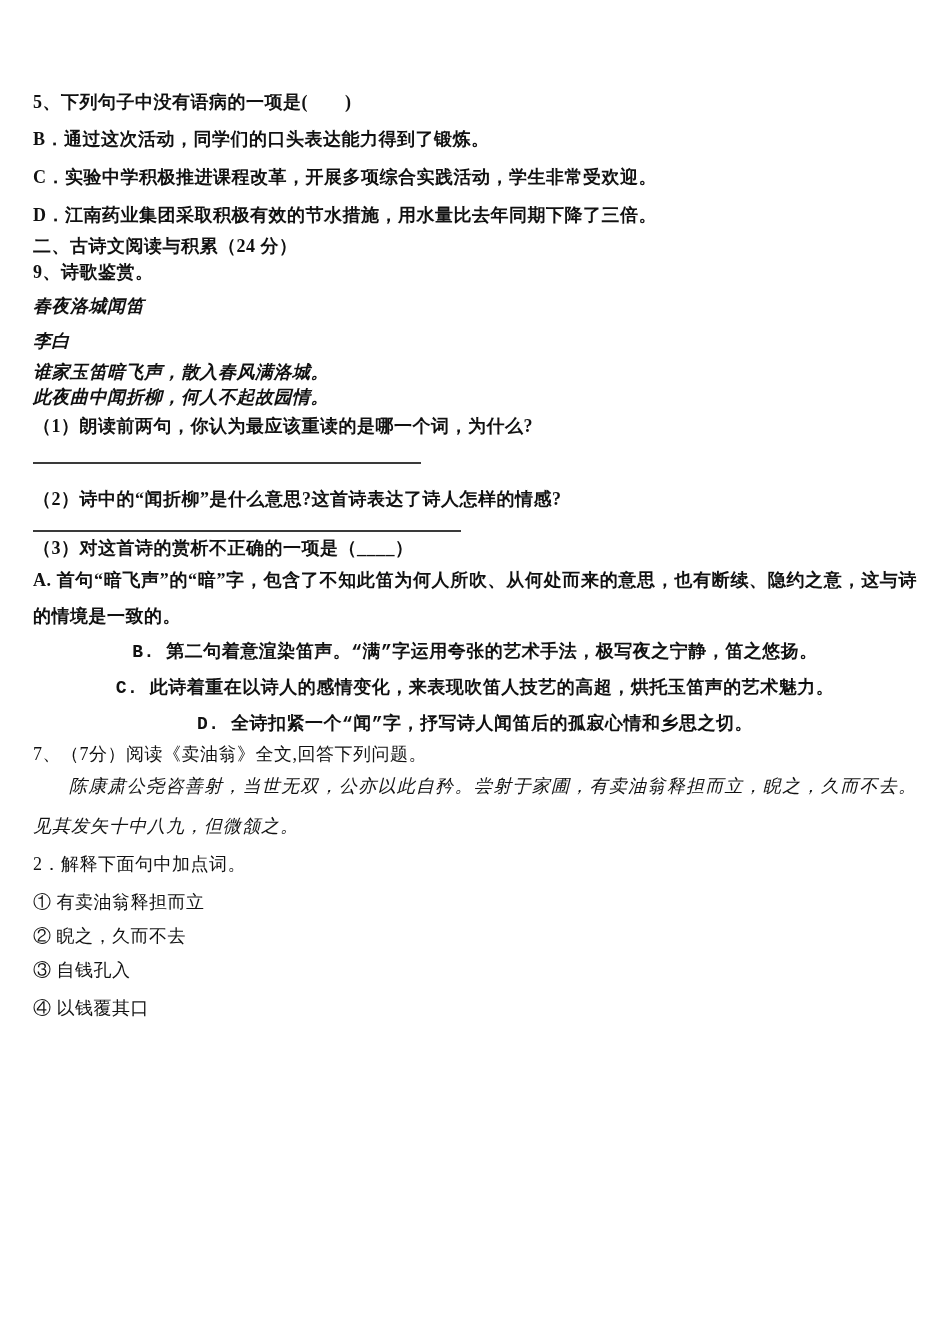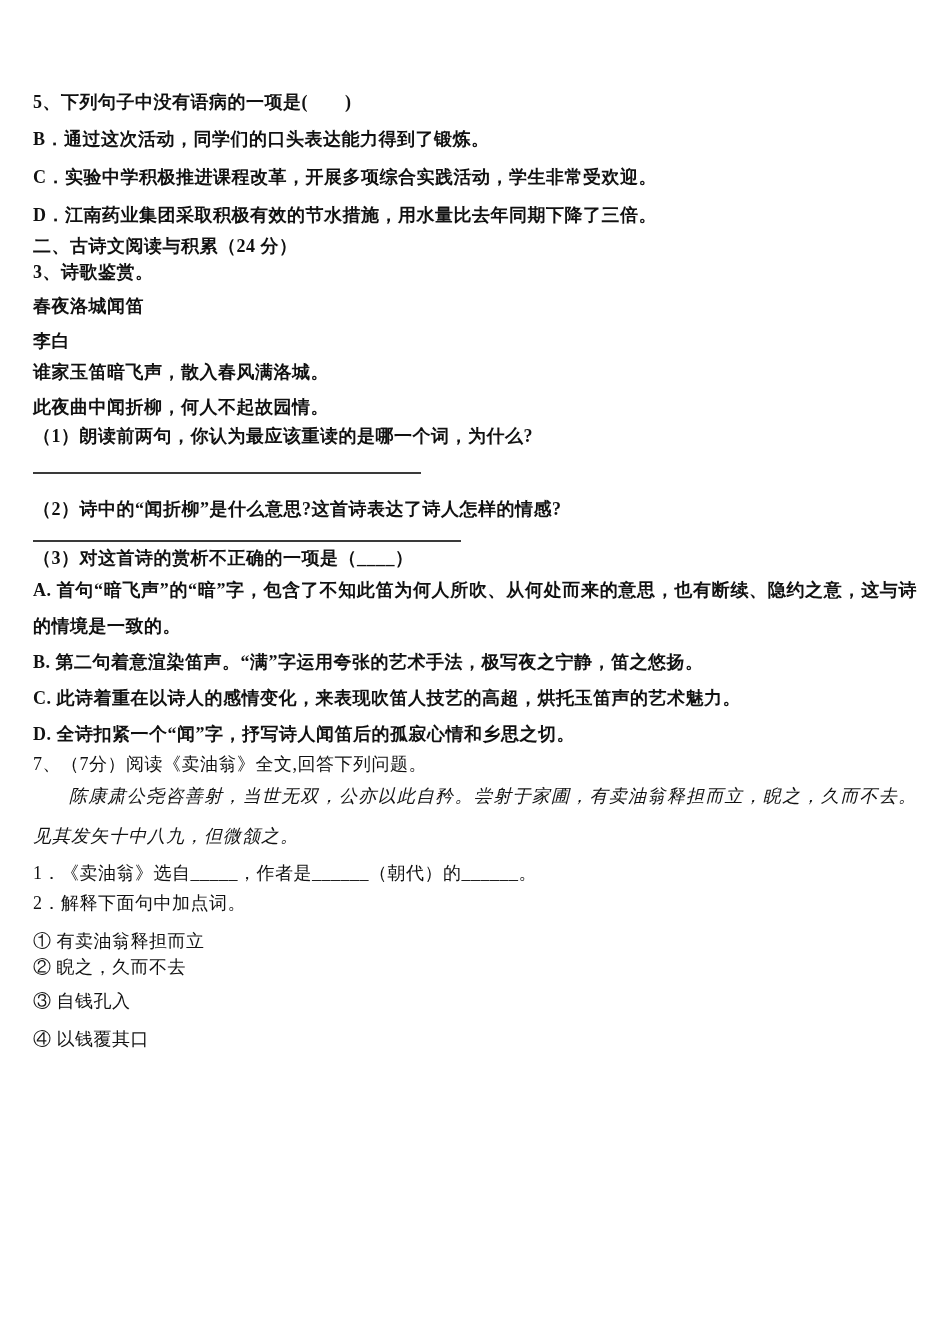--- a/index.html
+++ b/index.html
@@ -17,29 +17,29 @@
     padding: 90px 33px 13px 33px;
     background: #ffffff;
   }
   .line {
     font-size: 18px;
     line-height: 24px;
     letter-spacing: 0.5px;
     white-space: normal;
   }
   .bold { font-weight: bold; }
-  .poem { font-weight: bold; }
+  .poem { font-weight: bold; font-style: italic; }
   .sub3opt {
     font-size: 18px;
     line-height: 36px;
     font-weight: bold;
     letter-spacing: 0.5px;
     text-align: justify;
   }
-  .sub3opt.nojust { text-align: left; }
+  .sub3opt.nojust { text-align: center; font-family: Liberation Mono, monospace; }
   .classical {
     font-size: 18px;
     line-height: 40px;
     font-style: italic;
     letter-spacing: 1px;
     text-align: justify;
     text-indent: 2em;
   }
   .blank-rule {
     height: 0;
@@ -53,41 +53,40 @@
 
 <div class="page">
 
   <div class="line bold">5、下列句子中没有语病的一项是(　　)</div>
   <div class="line bold" style="margin-top:13px">B．通过这次活动，同学们的口头表达能力得到了锻炼。</div>
   <div class="line bold" style="margin-top:14px">C．实验中学积极推进课程改革，开展多项综合实践活动，学生非常受欢迎。</div>
   <div class="line bold" style="margin-top:14px">D．江南药业集团采取积极有效的节水措施，用水量比去年同期下降了三倍。</div>
 
   <div class="line bold" style="margin-top:7px">二、古诗文阅读与积累（24 分）</div>
 
-  <div class="line bold" style="margin-top:2px">3、诗歌鉴赏。</div>
+  <div class="line bold" style="margin-top:2px">9、诗歌鉴赏。</div>
   <div class="line poem" style="margin-top:10px">春夜洛城闻笛</div>
   <div class="line poem" style="margin-top:11px">李白</div>
   <div class="line poem" style="margin-top:7px">谁家玉笛暗飞声，散入春风满洛城。</div>
-  <div class="line poem" style="margin-top:11px">此夜曲中闻折柳，何人不起故园情。</div>
+  <div class="line poem" style="margin-top:1px">此夜曲中闻折柳，何人不起故园情。</div>
 
   <div class="line bold" style="margin-top:5px">（1）朗读前两句，你认为最应该重读的是哪一个词，为什么?</div>
   <div class="blank-rule" id="rule1"></div>
 
   <div class="line bold" style="margin-top:23px">（2）诗中的“闻折柳”是什么意思?这首诗表达了诗人怎样的情感?</div>
   <div class="blank-rule" id="rule2"></div>
 
   <div class="line bold" style="margin-top:4px">（3）对这首诗的赏析不正确的一项是（____）</div>
   <div class="sub3opt" style="margin-top:2px">A. 首句“暗飞声”的“暗”字，包含了不知此笛为何人所吹、从何处而来的意思，也有断续、隐约之意，这与诗的情境是一致的。</div>
   <div class="sub3opt nojust">B. 第二句着意渲染笛声。“满”字运用夸张的艺术手法，极写夜之宁静，笛之悠扬。</div>
   <div class="sub3opt nojust">C. 此诗着重在以诗人的感情变化，来表现吹笛人技艺的高超，烘托玉笛声的艺术魅力。</div>
   <div class="sub3opt nojust">D. 全诗扣紧一个“闻”字，抒写诗人闻笛后的孤寂心情和乡思之切。</div>
 
   <div class="line">7、（7分）阅读《卖油翁》全文,回答下列问题。</div>
   <div class="classical">陈康肃公尧咨善射，当世无双，公亦以此自矜。尝射于家圃，有卖油翁释担而立，睨之，久而不去。见其发矢十中八九，但微颔之。</div>
 
-  <div class="line" style="margin-top:5px">1．《卖油翁》选自_____，作者是______（朝代）的______。</div>
   <div class="line" style="margin-top:6px">2．解释下面句中加点词。</div>
   <div class="line" style="margin-top:14px">① 有卖油翁释担而立</div>
-  <div class="line" style="margin-top:2px">② 睨之，久而不去</div>
+  <div class="line" style="margin-top:10px">② 睨之，久而不去</div>
   <div class="line" style="margin-top:10px">③ 自钱孔入</div>
   <div class="line" style="margin-top:14px">④ 以钱覆其口</div>
 
 </div>
 
 </body></html>

